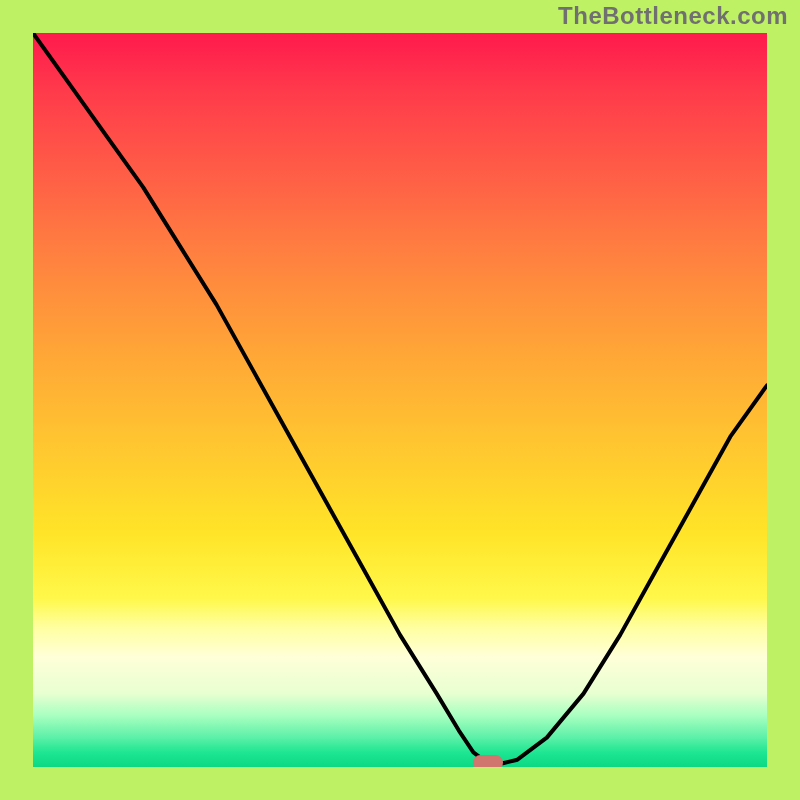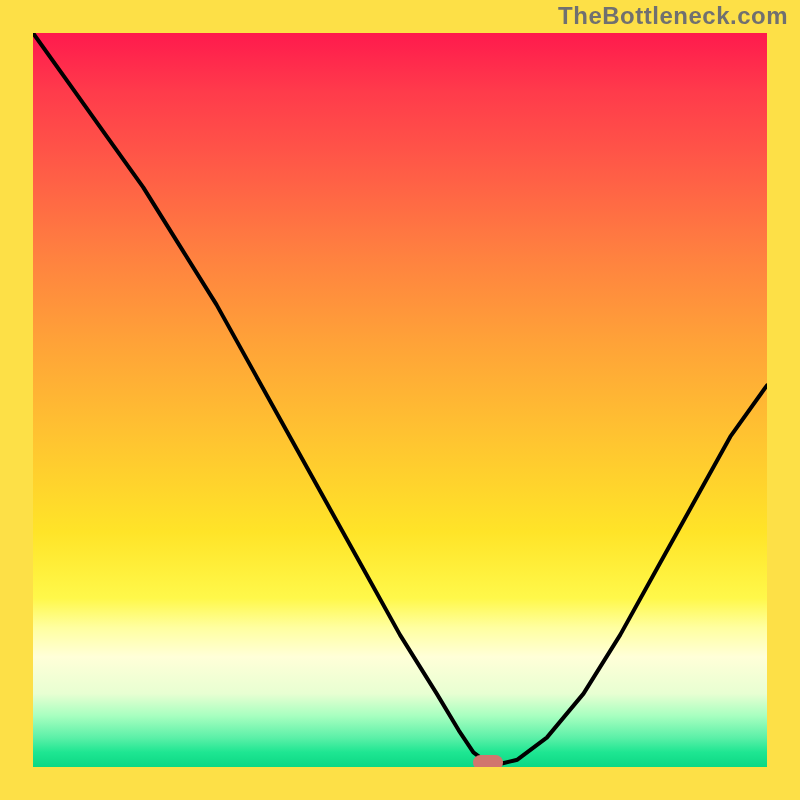--- a/index.html
+++ b/index.html
@@ -10,21 +10,21 @@
     background: #000;
     overflow: hidden;
     font-family: Arial, Helvetica, sans-serif;
   }
   .frame {
     position: absolute;
     left: 0;
     top: 0;
     width: 800px;
     height: 800px;
-    background: #fde047;
+    background: #bef264;
   }
   .watermark {
     position: absolute;
     top: 2px;
     right: 12px;
     color: #707070;
     font-size: 24px;
     font-weight: 600;
     letter-spacing: 0.5px;
     z-index: 10;

